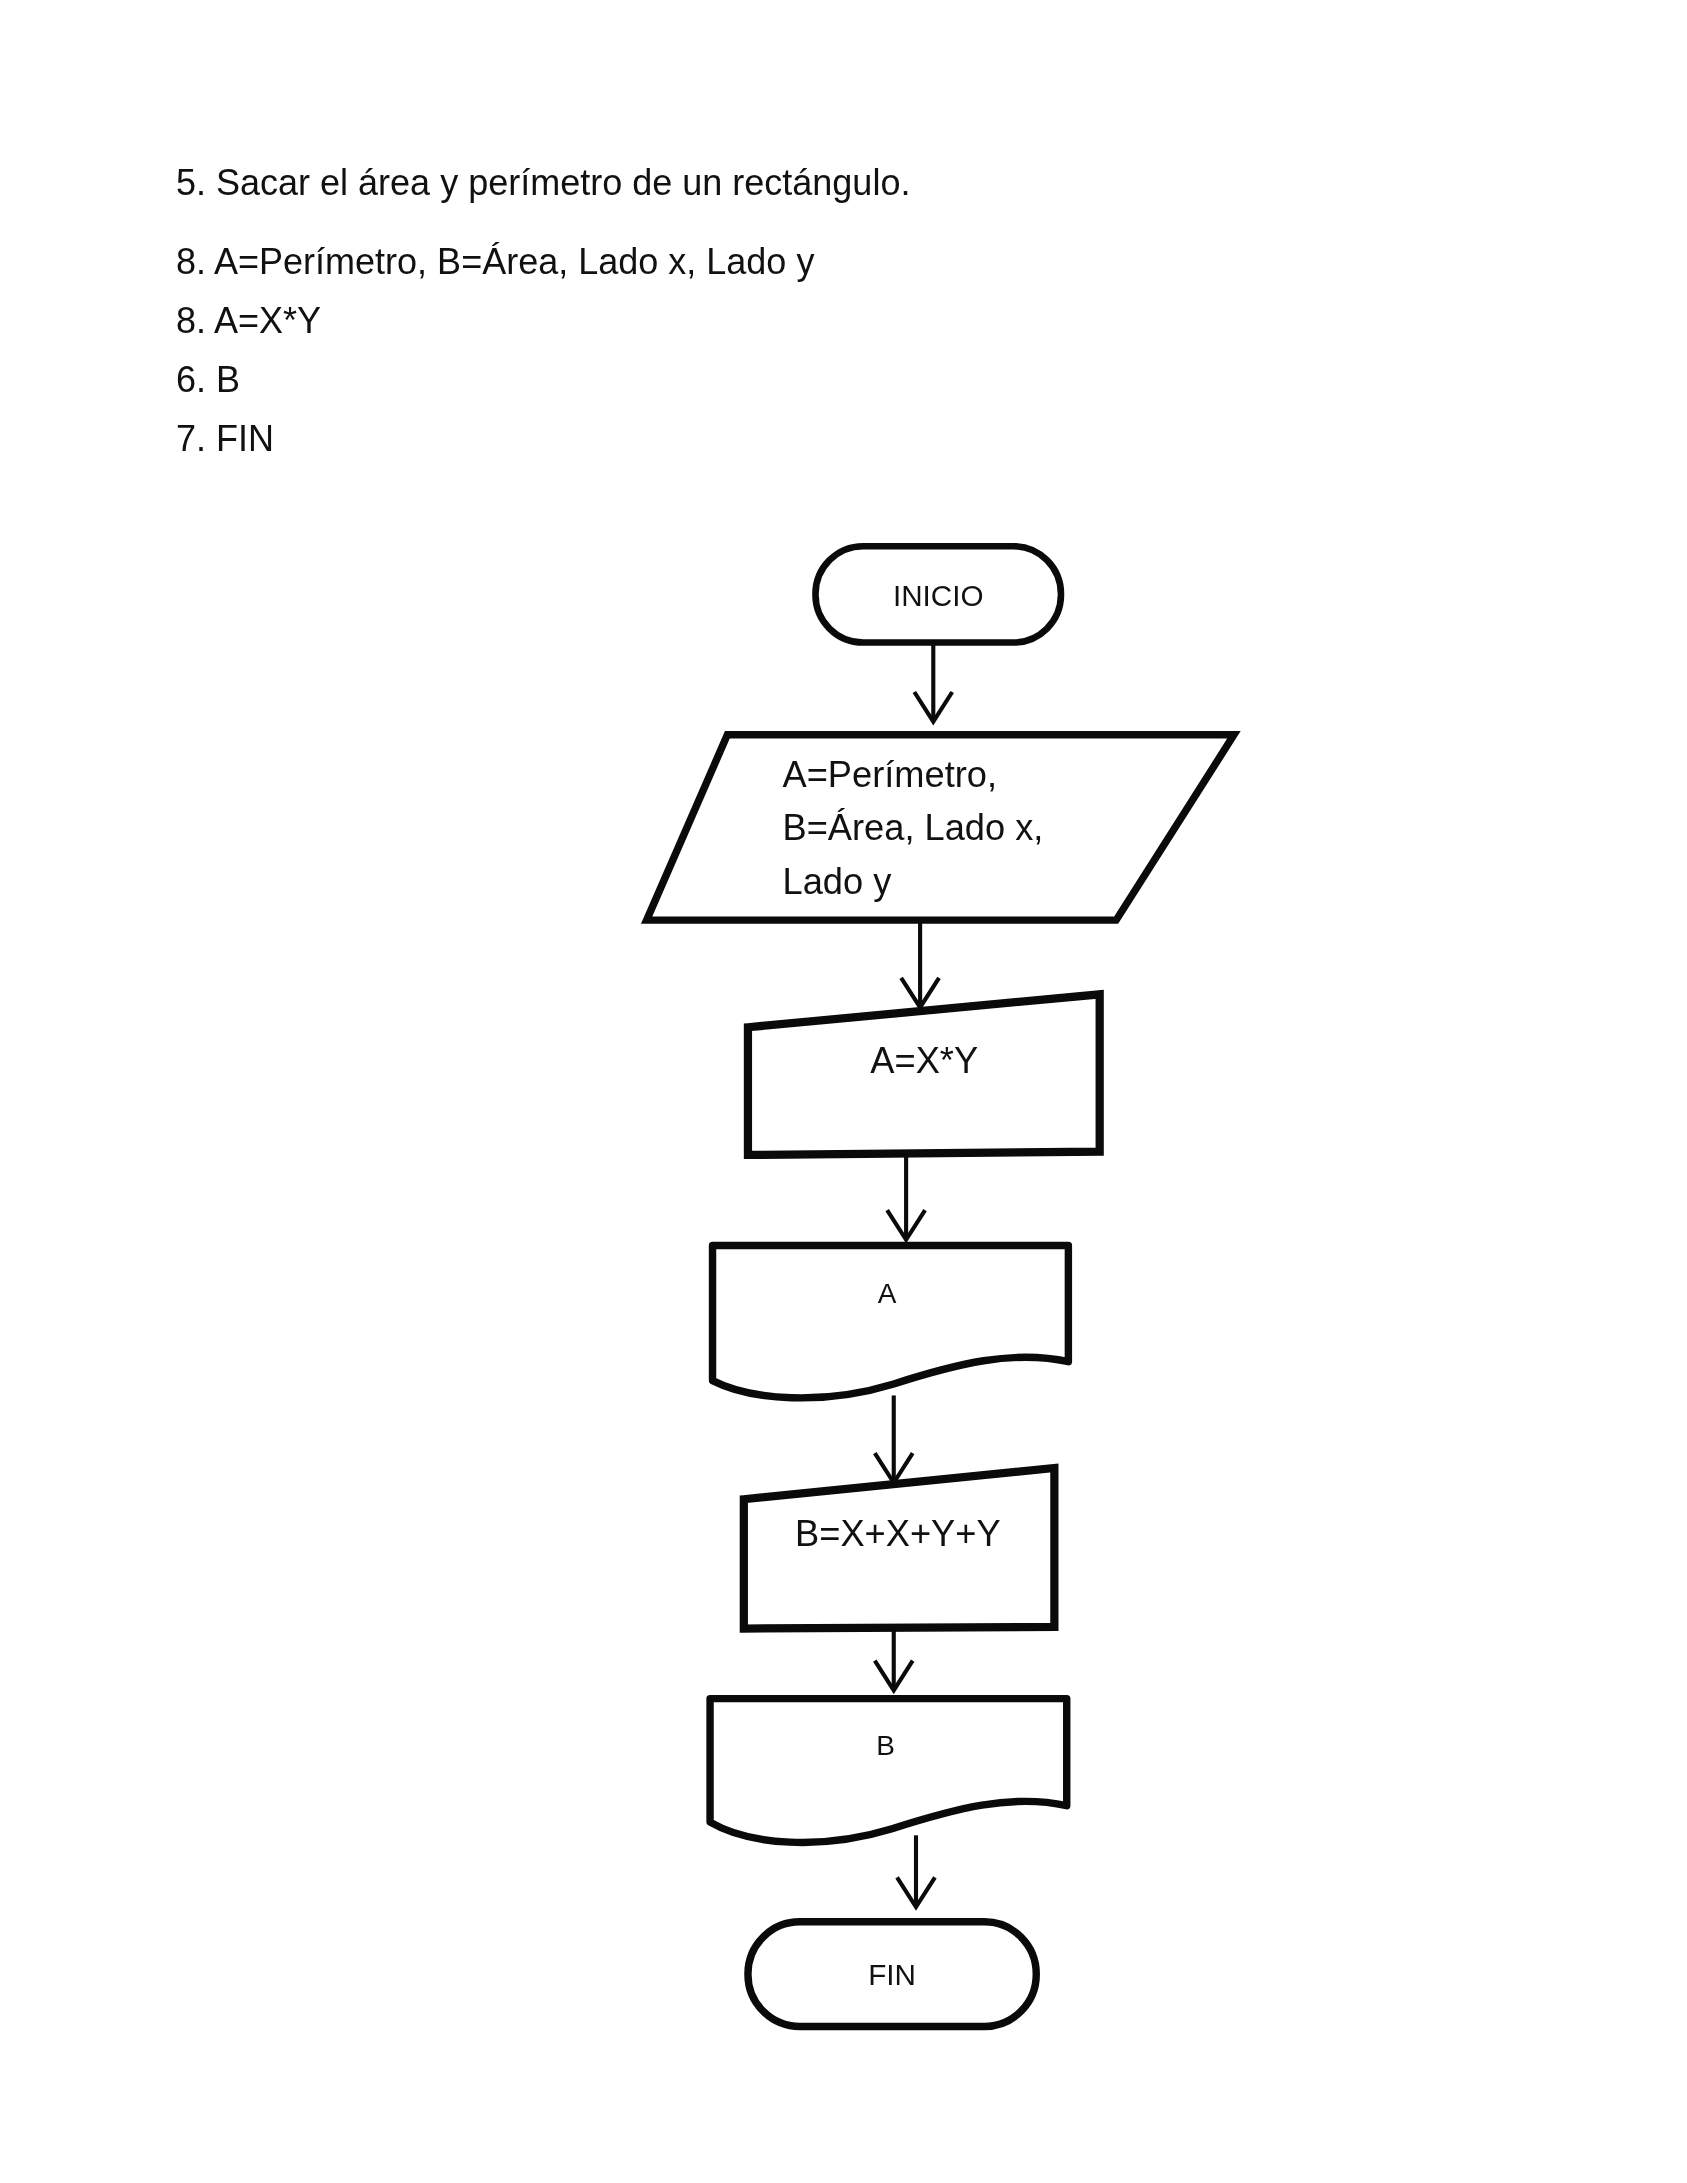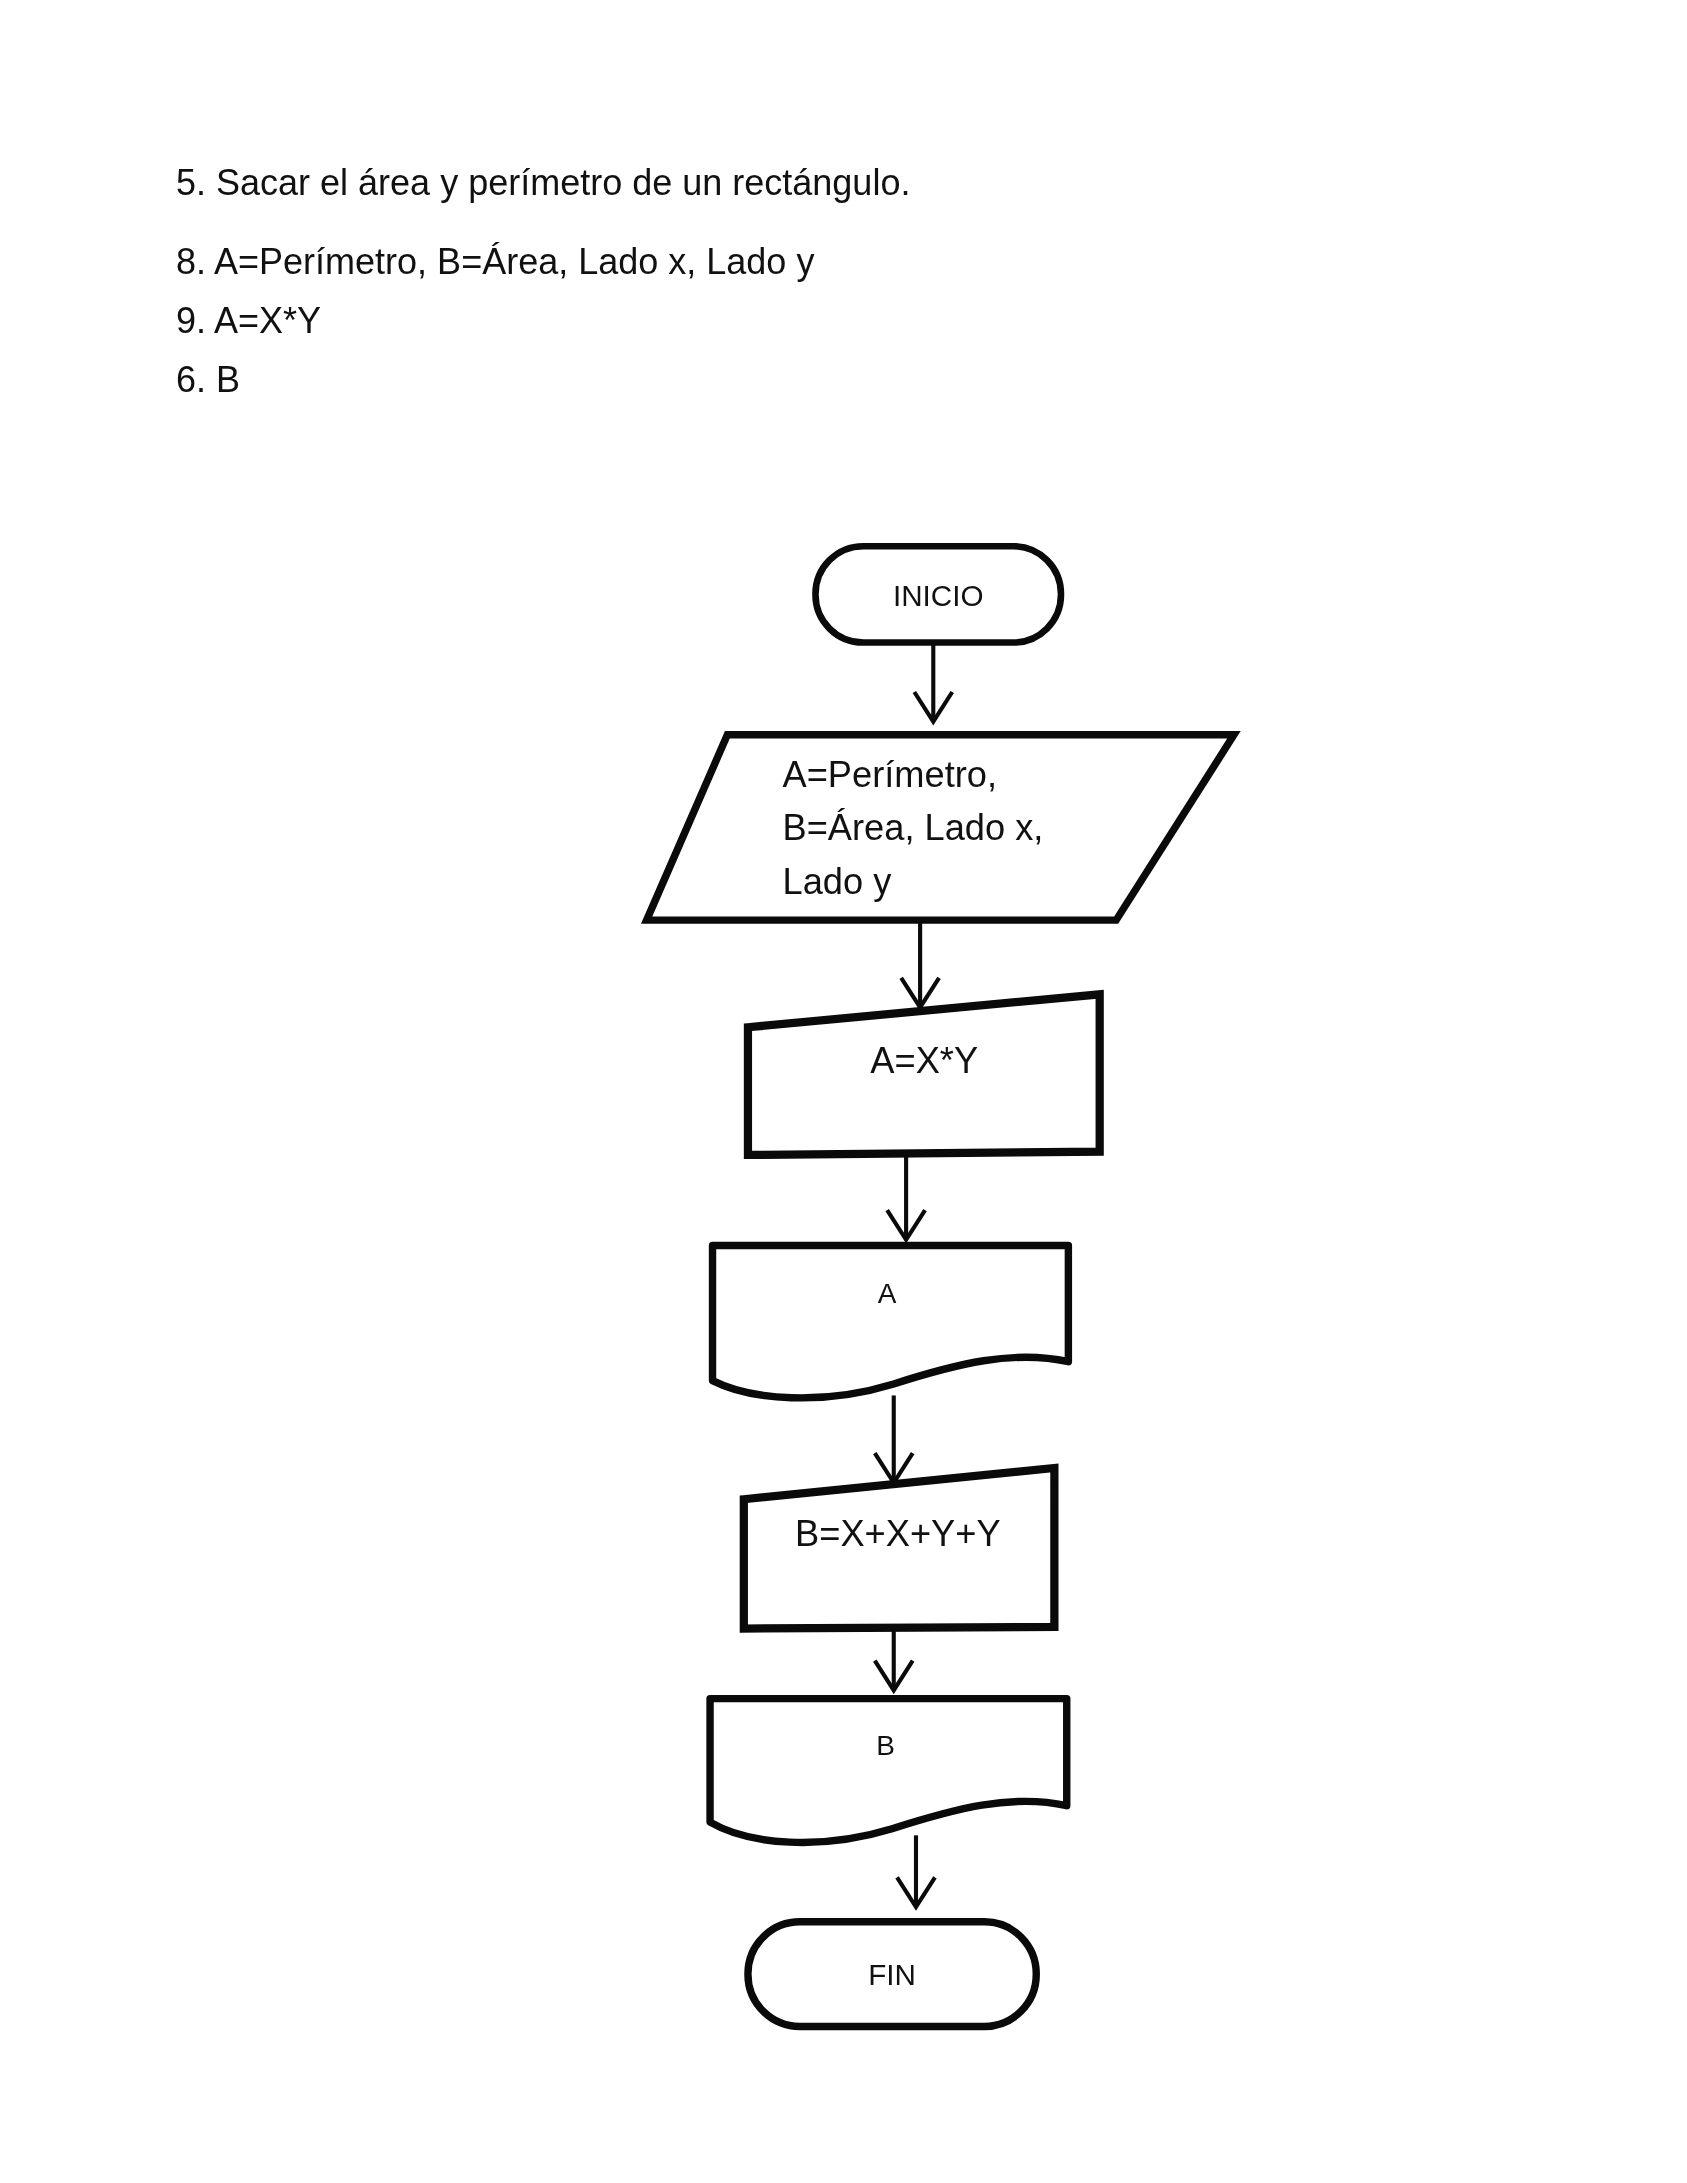--- a/index.html
+++ b/index.html
@@ -64,22 +64,23 @@
 </style>
 </head>
 <body>
 
 <div class="page">
 
   <div class="title">5. Sacar el área y perímetro de un rectángulo.</div>
 
   <div class="steps">
     <div class="step">8. A=Perímetro, B=Área, Lado x, Lado y</div>
-    <div class="step">9. A=X*Y</div>
+    <div class="step">8. A=X*Y</div>
     <div class="step">6. B</div>
+    <div class="step">7. FIN</div>
   </div>
 
   <svg class="flow" width="1687" height="2183" viewBox="0 0 2048 2650">
 
     <rect class="shape" x="990" y="663" width="298" height="117" rx="58" ry="58" stroke-width="8"></rect>
     <text class="lbl-terminal" x="1139" y="736" text-anchor="middle">INICIO</text>
 
     <g>
       <line class="connector" x1="1133" y1="782" x2="1133" y2="874"></line>
       <polyline class="connector" points="1110,840 1133,876 1156,840"></polyline>

